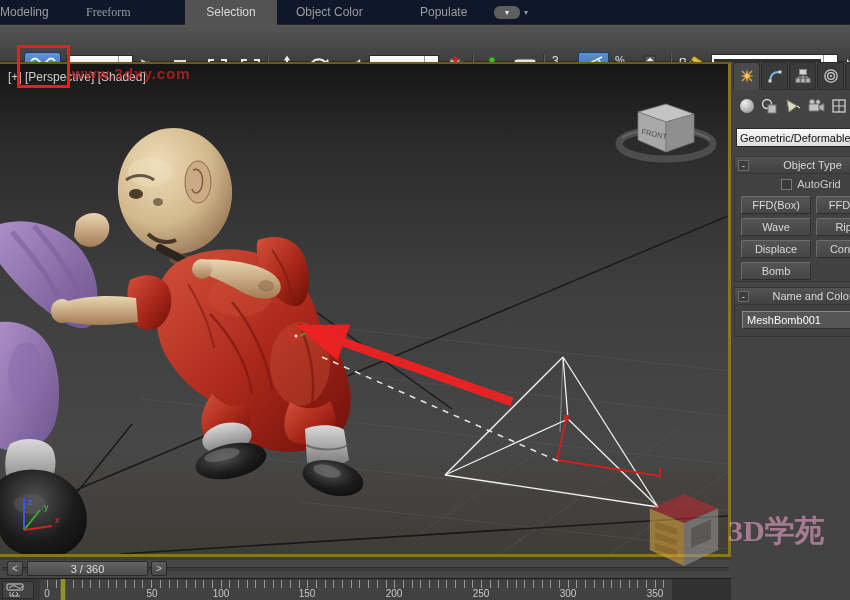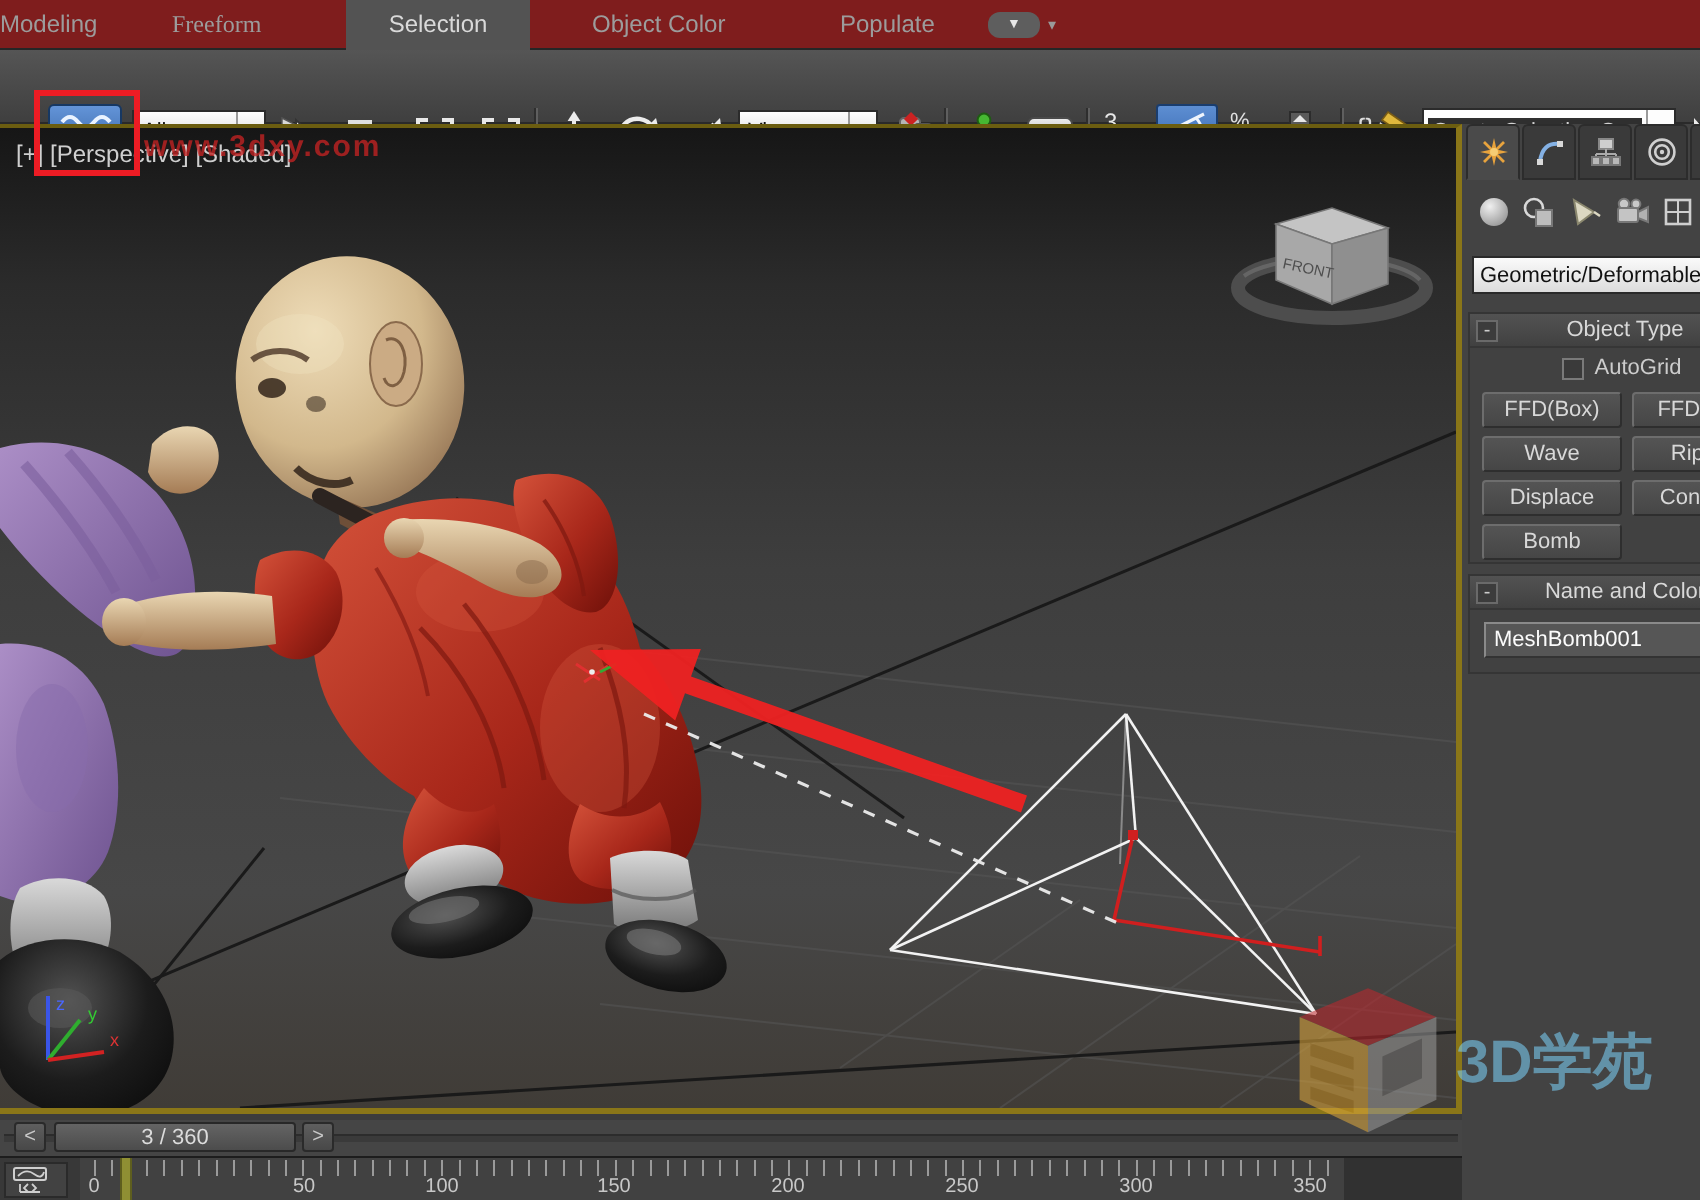--- a/index.html
+++ b/index.html
@@ -1,25 +1,25 @@
 <!DOCTYPE html>
 <html><head>
 <meta charset="utf-8">
 <style>
   * { margin:0; padding:0; box-sizing:border-box; }
   body { background:#222; font-family:"Liberation Sans", sans-serif; }
   .app { position:relative; width:850px; height:600px; overflow:hidden; background:#3c3c3c;
          font-family:"Liberation Sans", sans-serif; }
 
   
-  .ribbon { position:absolute; left:0; top:0; width:850px; height:25px; background:#7f1d1d;
+  .ribbon { position:absolute; left:0; top:0; width:850px; height:25px; background:#0f172a;
             border-bottom:1px solid #262626; }
   .rtab { position:absolute; top:0; height:25px; line-height:25px; font-size:12px; color:#9c9c9c;
           padding:0 10px; cursor:default; }
-  .rtab.active { background:#535353; color:#d9d9d9; }
+  .rtab.active { background:#535353; color:#d9d9d9;margin-left:12px; }
   .ribbon-dd { position:absolute; left:494px; top:6px; width:26px; height:13px; background:#5e5e5e;
                border-radius:6px; display:flex; align-items:center; justify-content:center; }
   .ribbon-dd span { color:#e8e8e8; font-size:7px; }
   .ribbon-dd2 { position:absolute; left:524px; top:8px; color:#9a9a9a; font-size:8px; }
 
   
   .toolbar { position:absolute; left:0; top:25px; width:850px; height:37px;
              background:linear-gradient(#555555,#3f3f3f); border-bottom:1px solid #2a2a2a; }
   .tbtn { position:absolute; top:27px; width:31px; height:32px; display:flex; align-items:center;
           justify-content:center; }
@@ -96,22 +96,22 @@
   .ruler-ticks { position:absolute; left:7px; top:1px; width:622px; height:8px;
      background:repeating-linear-gradient(to right,#9a9a9a 0,#9a9a9a 1px,transparent 1px,transparent 8.68px); }
   .rlabel { position:absolute; top:9px; width:22px; text-align:center; font-size:10px; color:#c8c8c8; }
   .rmarker { position:absolute; left:20px; top:0; width:6px; height:22px; background:#8f8f33;
              border-left:1px solid #5e5e1e; border-right:1px solid #5e5e1e; }
   .ruler-end { position:absolute; left:672px; top:0; width:59px; height:22px; background:#313131; }
 
   
   .wm-logo { position:absolute; left:648px; top:492px; z-index:70; display:flex; align-items:center;
              opacity:0.55; pointer-events:none; }
-  .wm-logo-text { font-size:30px; font-weight:bold; color:#7dd3fc; margin-left:8px;
-                  font-family:Liberation Sans, sans-serif; }
+  .wm-logo-text { font-size:30px; font-weight:bold; color:#f9a8d4; margin-left:8px;
+                  font-family:Liberation Serif, serif; }
 
   svg text { font-family:"Liberation Sans", sans-serif; }
 </style>
 </head>
 <body>
 
 <div class="app">
 
   <div class="ribbon">
     <div class="rtab" style="left:-10px;">Modeling</div>

